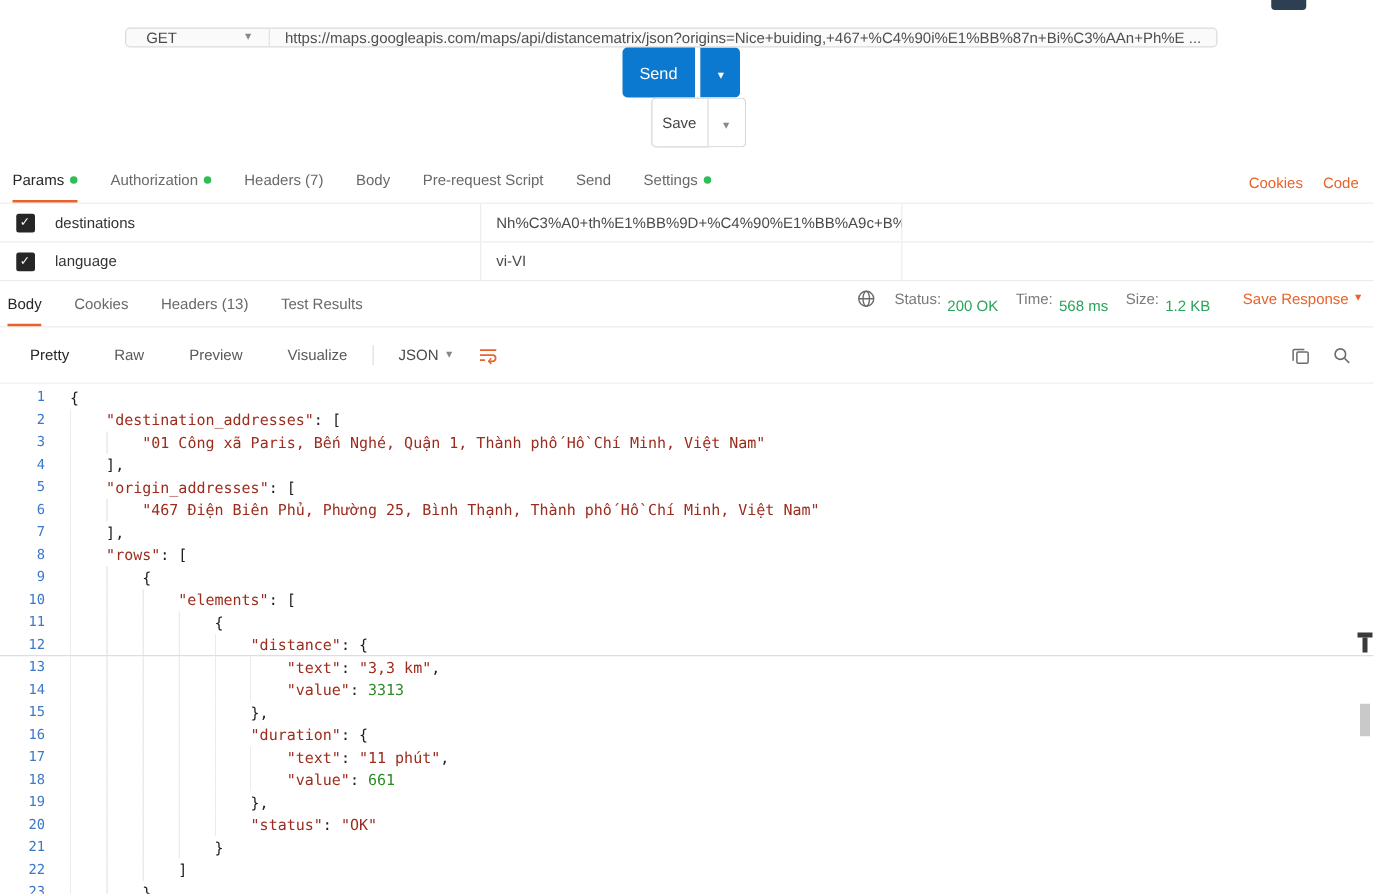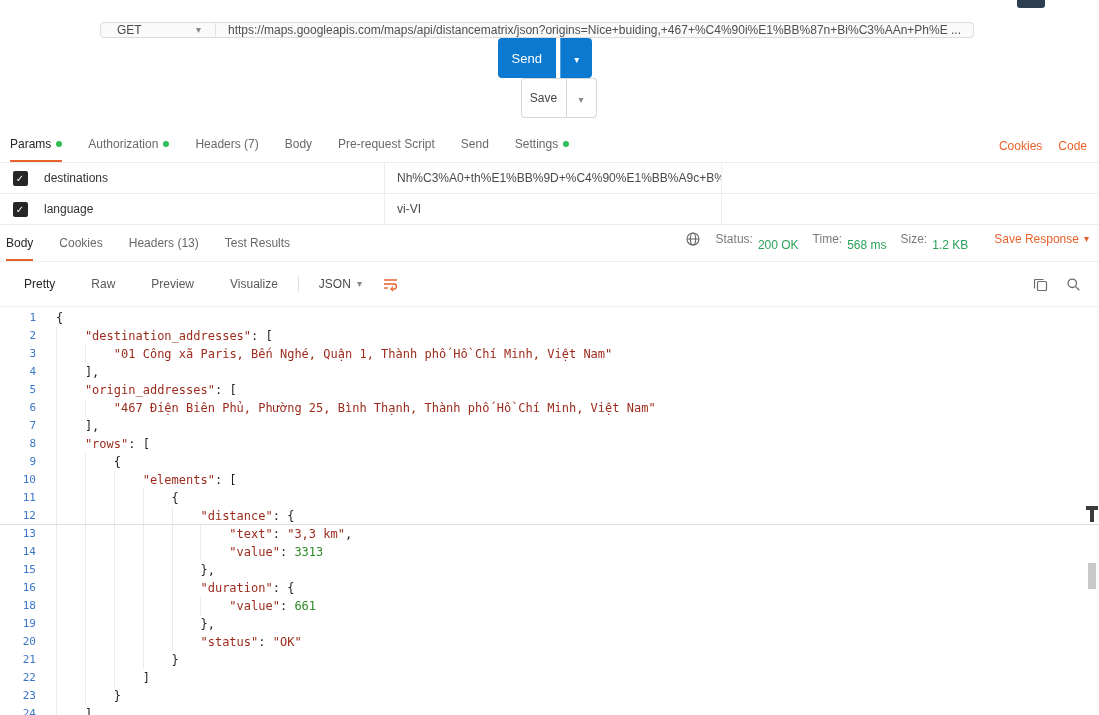--- a/index.html
+++ b/index.html
@@ -260,20 +260,21 @@
         <div class="cl"><span class="ln">7</span><span class="lc"><span class="ig"></span><span class="tk-p">],</span></span></div>
         <div class="cl"><span class="ln">8</span><span class="lc"><span class="ig"></span><span class="tk-k">"rows"</span><span class="tk-p">: [</span></span></div>
         <div class="cl"><span class="ln">9</span><span class="lc"><span class="ig"></span><span class="ig"></span><span class="tk-p">{</span></span></div>
         <div class="cl"><span class="ln">10</span><span class="lc"><span class="ig"></span><span class="ig"></span><span class="ig"></span><span class="tk-k">"elements"</span><span class="tk-p">: [</span></span></div>
         <div class="cl"><span class="ln">11</span><span class="lc"><span class="ig"></span><span class="ig"></span><span class="ig"></span><span class="ig"></span><span class="tk-p">{</span></span></div>
         <div class="cl rule"><span class="ln">12</span><span class="lc"><span class="ig"></span><span class="ig"></span><span class="ig"></span><span class="ig"></span><span class="ig"></span><span class="tk-k">"distance"</span><span class="tk-p">: {</span></span></div>
         <div class="cl"><span class="ln">13</span><span class="lc"><span class="ig"></span><span class="ig"></span><span class="ig"></span><span class="ig"></span><span class="ig"></span><span class="ig"></span><span class="tk-k">"text"</span><span class="tk-p">: </span><span class="tk-s">"3,3 km"</span><span class="tk-p">,</span></span></div>
         <div class="cl"><span class="ln">14</span><span class="lc"><span class="ig"></span><span class="ig"></span><span class="ig"></span><span class="ig"></span><span class="ig"></span><span class="ig"></span><span class="tk-k">"value"</span><span class="tk-p">: </span><span class="tk-n">3313</span></span></div>
         <div class="cl"><span class="ln">15</span><span class="lc"><span class="ig"></span><span class="ig"></span><span class="ig"></span><span class="ig"></span><span class="ig"></span><span class="tk-p">},</span></span></div>
         <div class="cl"><span class="ln">16</span><span class="lc"><span class="ig"></span><span class="ig"></span><span class="ig"></span><span class="ig"></span><span class="ig"></span><span class="tk-k">"duration"</span><span class="tk-p">: {</span></span></div>
+        <div class="cl"><span class="ln">17</span><span class="lc"><span class="ig"></span><span class="ig"></span><span class="ig"></span><span class="ig"></span><span class="ig"></span><span class="ig"></span><span class="tk-k">"text"</span><span class="tk-p">: </span><span class="tk-s">"11 phút"</span><span class="tk-p">,</span></span></div>
         <div class="cl"><span class="ln">18</span><span class="lc"><span class="ig"></span><span class="ig"></span><span class="ig"></span><span class="ig"></span><span class="ig"></span><span class="ig"></span><span class="tk-k">"value"</span><span class="tk-p">: </span><span class="tk-n">661</span></span></div>
         <div class="cl"><span class="ln">19</span><span class="lc"><span class="ig"></span><span class="ig"></span><span class="ig"></span><span class="ig"></span><span class="ig"></span><span class="tk-p">},</span></span></div>
         <div class="cl"><span class="ln">20</span><span class="lc"><span class="ig"></span><span class="ig"></span><span class="ig"></span><span class="ig"></span><span class="ig"></span><span class="tk-k">"status"</span><span class="tk-p">: </span><span class="tk-s">"OK"</span></span></div>
         <div class="cl"><span class="ln">21</span><span class="lc"><span class="ig"></span><span class="ig"></span><span class="ig"></span><span class="ig"></span><span class="tk-p">}</span></span></div>
         <div class="cl"><span class="ln">22</span><span class="lc"><span class="ig"></span><span class="ig"></span><span class="ig"></span><span class="tk-p">]</span></span></div>
         <div class="cl"><span class="ln">23</span><span class="lc"><span class="ig"></span><span class="ig"></span><span class="tk-p">}</span></span></div>
         <div class="cl"><span class="ln">24</span><span class="lc"><span class="ig"></span><span class="tk-p">],</span></span></div>
         <div class="cl"><span class="ln">25</span><span class="lc"><span class="ig"></span><span class="tk-k">"status"</span><span class="tk-p">: </span><span class="tk-s">"OK"</span></span></div>
         <div class="cl"><span class="ln">26</span><span class="lc"><span class="tk-p">}</span></span></div>
       </div>

